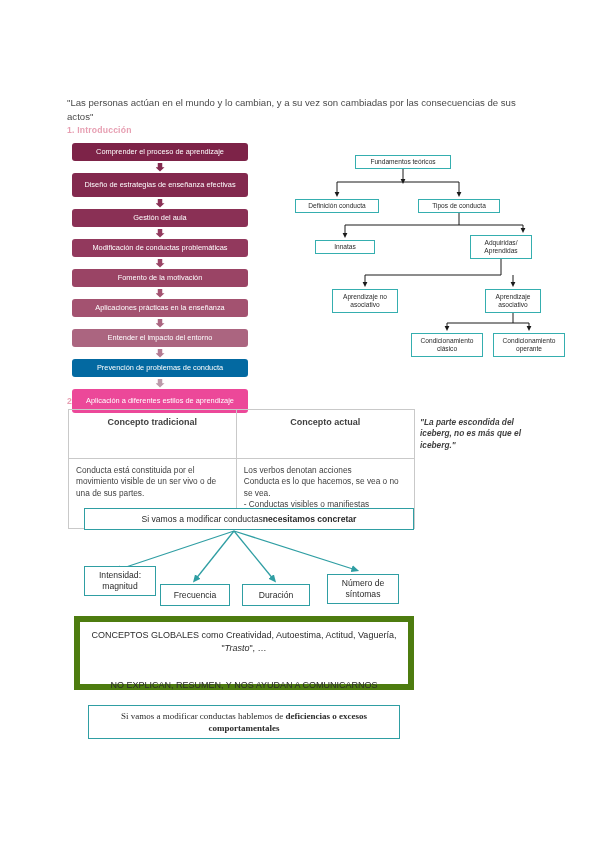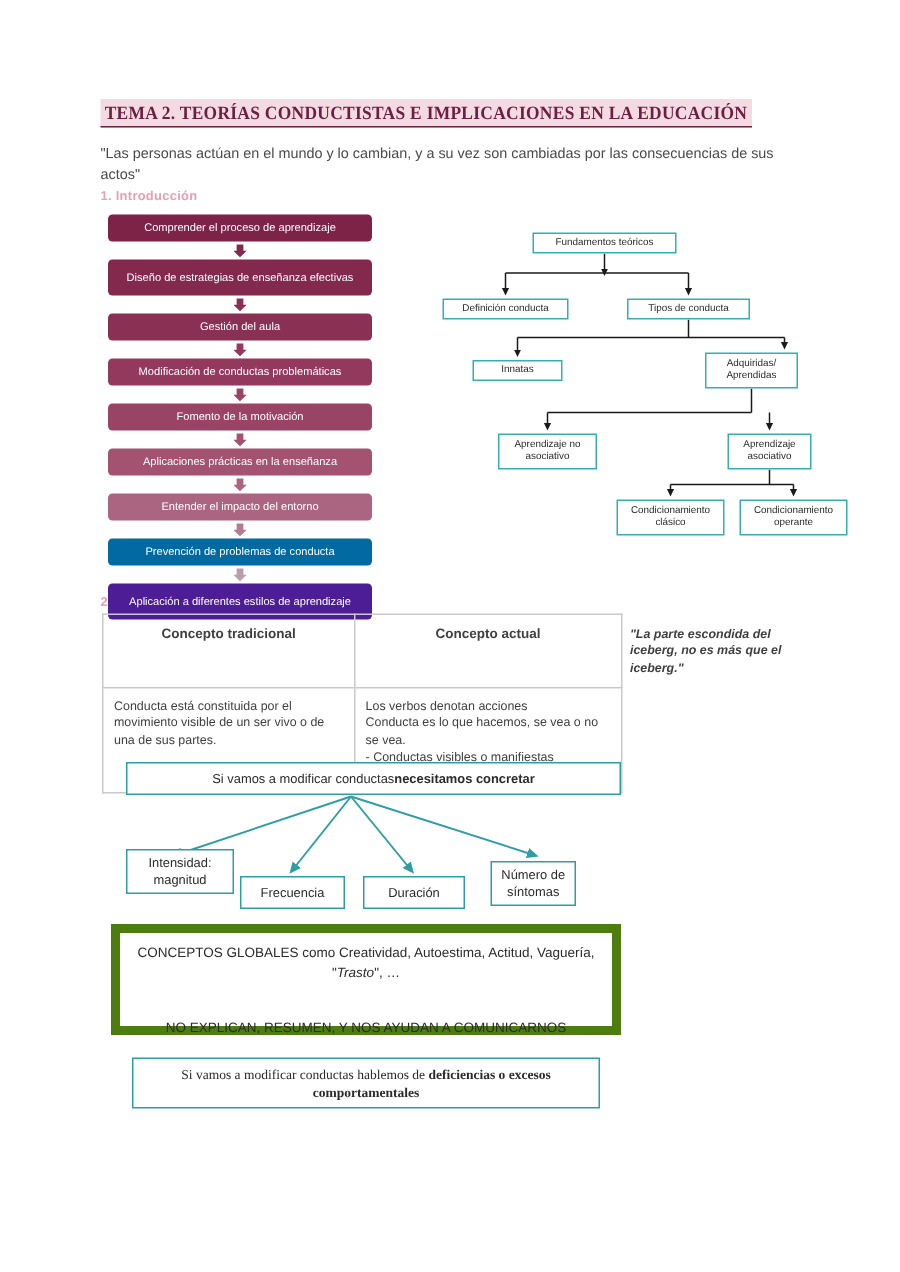--- a/index.html
+++ b/index.html
@@ -102,23 +102,20 @@
     font-size:9px;line-height:12.5px;color:#2b2b2b;text-align:center;
     display:flex;align-items:center;justify-content:center;padding:2px 8px;font-family:Liberation Serif, serif;
   }
   b{font-weight:bold;}
 </style>
 </head>
 <body>
 
 <div class="page">
 
-  <div class="title-wrap">
-    <span class="title">TEMA 2. Teorías conductistas e implicaciones en la educación</span>
-  </div>
 
   <div class="intro">"Las personas actúan en el mundo y lo cambian, y a su vez son cambiadas por las consecuencias de sus actos"</div>
 
   <div class="h2" id="h2-intro">1. Introducción</div>
   <div class="h2" id="h2-conducta">2. Conducta</div>
 
   <div class="pinkflow" id="pink-flow">
       <div class="pbox" style="background: rgb(125, 35, 72); height: 18px;">Comprender el proceso de aprendizaje</div>
       <div class="parrow" style="background: rgb(131, 41, 78);"></div>
       <div class="pbox" style="background: rgb(131, 41, 78); height: 24px;">Diseño de estrategias de enseñanza efectivas</div>
@@ -128,21 +125,21 @@
       <div class="pbox" style="background: rgb(146, 57, 93); height: 18px;">Modificación de conductas problemáticas</div>
       <div class="parrow" style="background: rgb(154, 68, 101);"></div>
       <div class="pbox" style="background: rgb(154, 68, 101); height: 18px;">Fomento de la motivación</div>
       <div class="parrow" style="background: rgb(163, 82, 112);"></div>
       <div class="pbox" style="background: rgb(163, 82, 112); height: 18px;">Aplicaciones prácticas en la enseñanza</div>
       <div class="parrow" style="background: rgb(171, 101, 128);"></div>
       <div class="pbox" style="background: rgb(171, 101, 128); height: 18px;">Entender el impacto del entorno</div>
       <div class="parrow" style="background: rgb(180, 123, 146);"></div>
       <div class="pbox" style="background: #0369a1; height: 18px;">Prevención de problemas de conducta</div>
       <div class="parrow" style="background: rgb(188, 155, 170);"></div>
-      <div class="pbox" style="background: #4c1d95; height: 24px;">Aplicación a diferentes estilos de aprendizaje</div>
+      <div class="pbox" style="background: #ec4899; height: 24px;">Aplicación a diferentes estilos de aprendizaje</div>
     </div>
 
   <div class="tree" id="tree">
     <svg width="250" height="215">
       <defs>
         <marker id="ar" markerWidth="6" markerHeight="6" refX="3" refY="3" orient="auto">
           <path d="M0,0.6 L5,3 L0,5.4 z" fill="#1a1a1a"></path>
         </marker>
       </defs>
       <g stroke="#1a1a1a" stroke-width="1" fill="none">
@@ -212,21 +209,21 @@
       <g stroke="#2f9ea3" stroke-width="1.3" fill="none">
         <path d="M150,23 L33,62" marker-end="url(#tar)"></path>
         <path d="M150,23 L111,72" marker-end="url(#tar)"></path>
         <path d="M150,23 L190,72" marker-end="url(#tar)"></path>
         <path d="M150,23 L272,62" marker-end="url(#tar)"></path>
       </g>
     </svg>
   <div class="fbox" style="left: 0px; top: 58px; width: 72px; height: 30px;">Intensidad: magnitud</div>
       <div class="fbox" style="left: 76px; top: 76px; width: 70px; height: 22px;">Frecuencia</div>
       <div class="fbox" style="left: 158px; top: 76px; width: 68px; height: 22px;">Duración</div>
-      <div class="fbox" style="left: 243px; top: 66px; width: 57px; height: 30px;">Número de síntomas</div>
+      <div class="fbox" style="left: 243px; top: 66px; width: 72px; height: 30px;">Número de síntomas</div>
     </div>
 
   <div class="gbox">
     <div><span>CONCEPTOS GLOBALES como Creatividad, Autoestima, Actitud, Vaguería, "</span><i>Trasto</i><span>", …</span></div>
     <div class="l2">NO EXPLICAN, RESUMEN, Y NOS AYUDAN A COMUNICARNOS</div>
   </div>
 
   <div class="lastbox">
     <span><span>Si vamos a modificar conductas hablemos de </span><b>deficiencias o excesos comportamentales</b></span>
   </div>

